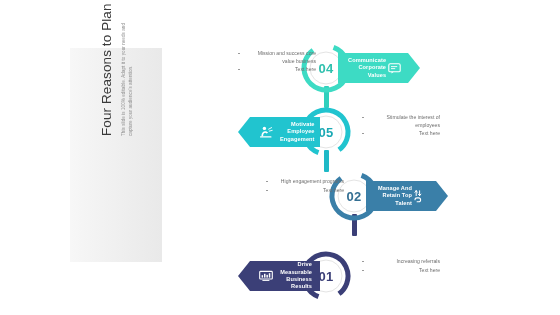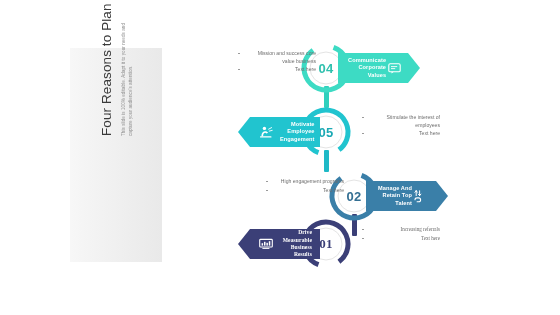--- a/index.html
+++ b/index.html
@@ -71,21 +71,21 @@
   }
   .step {
     position: absolute;
     left: 0;
     width: 560px;
     height: 70px;
   }
   .step-0 { top: 36px; }
   .step-1 { top: 100px; }
   .step-2 { top: 164px; margin-left: 28px; }
-  .step-3 { top: 212px; font-family: Liberation Serif, serif; }
+  .step-3 { top: 244px; }
 
   
   .connector {
     position: absolute;
     left: 324px;
     width: 5px;
     border-radius: 1px;
   }
 
   

